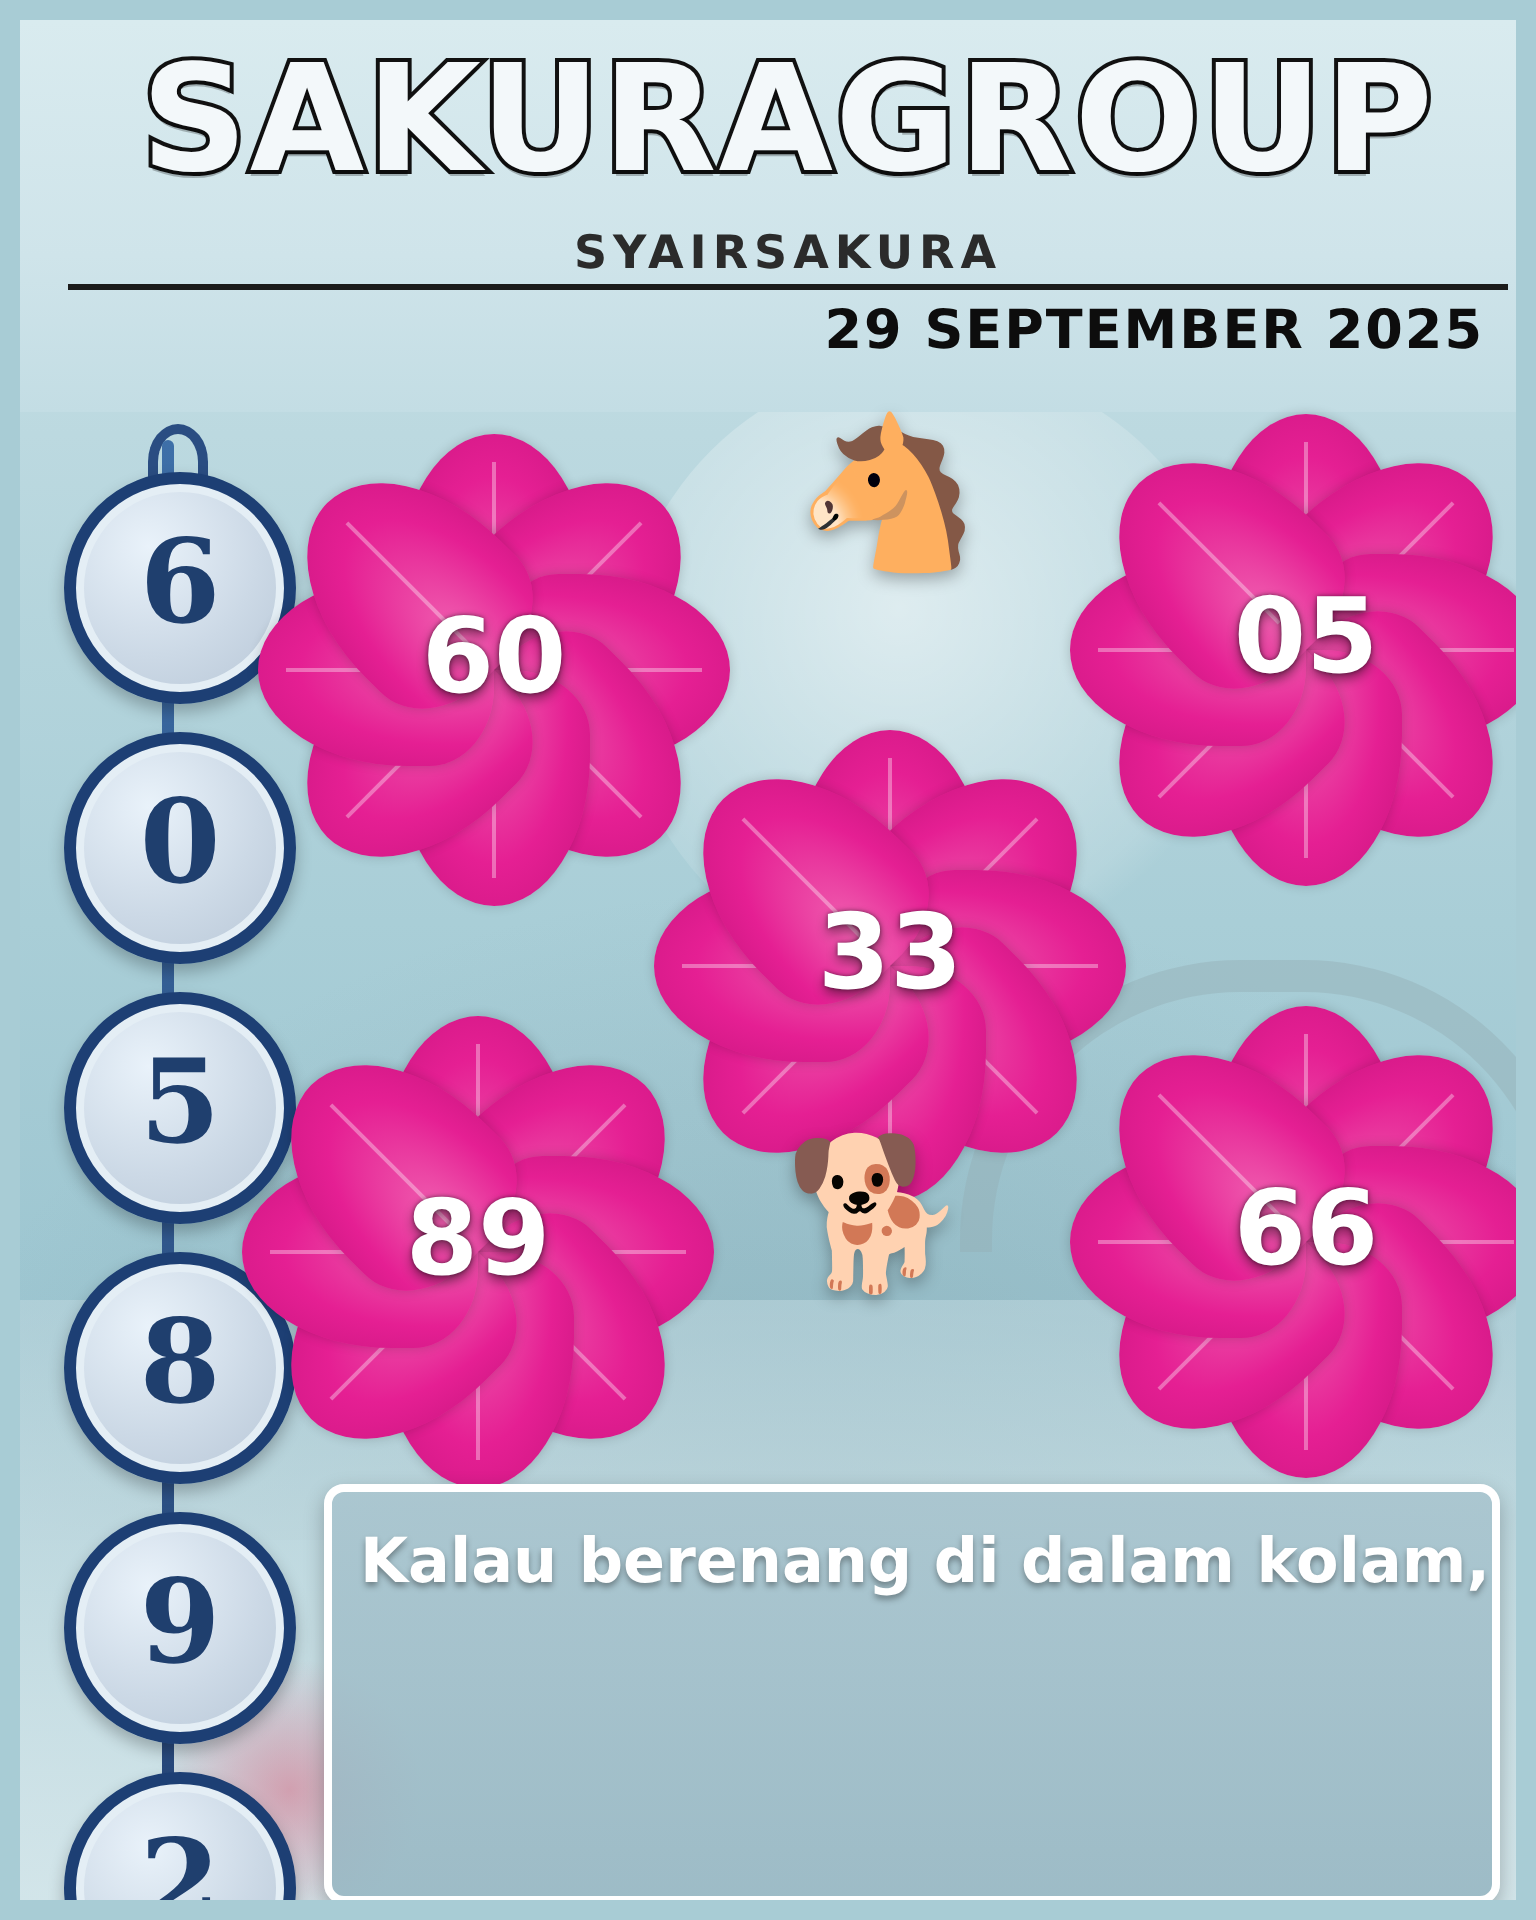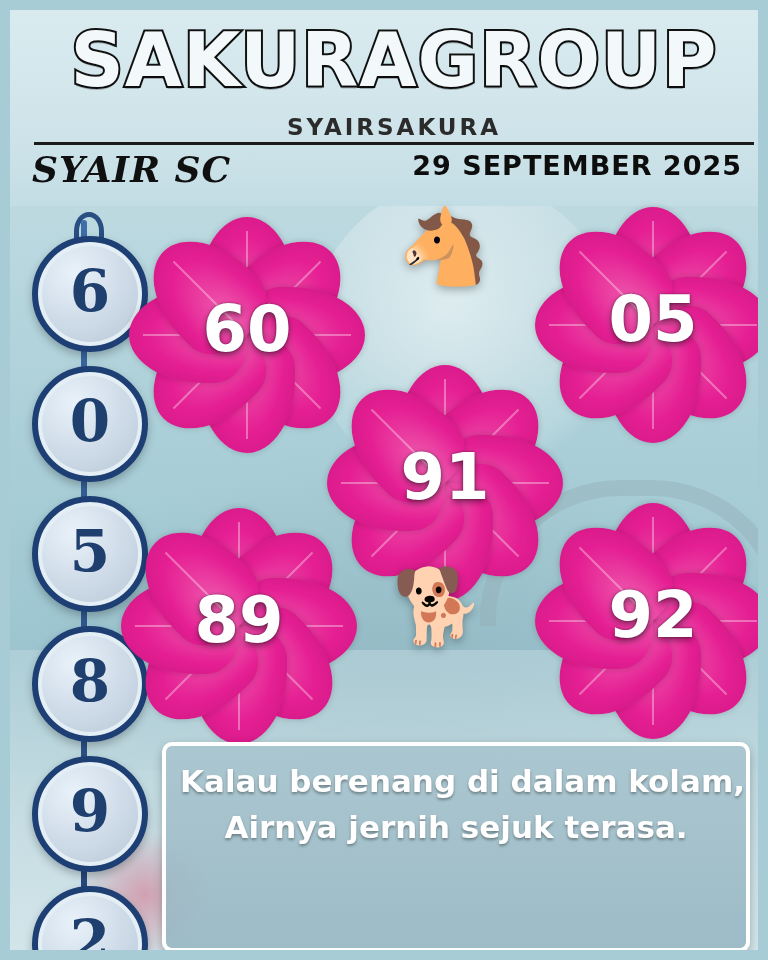--- a/index.html
+++ b/index.html
@@ -181,21 +181,21 @@
     background: rgba(255,255,255,.35);
   }
   .flower-num {
     position: absolute;
     left: 0; top: 0; width: 230px; height: 230px;
     display: flex;
     align-items: center;
     justify-content: center;
     font-family: "DejaVu Sans", sans-serif;
     font-weight: bold;
-    font-size: 64px;
+    font-size: 52px;
     color: #ffffff;
     text-shadow: 0 3px 6px rgba(0,0,0,.45), 0 0 2px rgba(0,0,0,.5);
   }
 
   
   .mascot {
     position: absolute;
     font-size: 74px;
     line-height: 1;
     filter: drop-shadow(0 3px 4px rgba(0,0,0,.3));
@@ -233,21 +233,20 @@
   <div class="bg-hill"></div>
   <div class="bg-bridge"></div>
   <div class="bg-branch"></div>
   <div class="bg-water"></div>
   <div class="bg-red-leaf"></div>
 
   <div class="header">
     <div class="brand">SAKURAGROUP</div>
     <div class="brand-sub">SYAIRSAKURA</div>
     <div class="rule"></div>
-    <div class="syair-sc">SYAIR SC</div>
     <div class="date">29 SEPTEMBER 2025</div>
   </div>
 
   <div class="digit-column">
     <div class="chain-hook"></div>
     <div class="chain-line"></div>
     <div class="digit" style="top:16px">
         <span>6</span>
       </div>
     <div class="digit" style="top:146px">
@@ -293,21 +292,21 @@
 
   <div class="flower" style="left:320px; top:352px;">
     <div class="petal" style="transform:rotate(0deg)"></div>
     <div class="petal" style="transform:rotate(45deg)"></div>
     <div class="petal" style="transform:rotate(90deg)"></div>
     <div class="petal" style="transform:rotate(135deg)"></div>
     <div class="petal" style="transform:rotate(180deg)"></div>
     <div class="petal" style="transform:rotate(225deg)"></div>
     <div class="petal" style="transform:rotate(270deg)"></div>
     <div class="petal" style="transform:rotate(315deg)"></div>
-    <div class="flower-num">91</div>
+    <div class="flower-num">33</div>
   </div>
 
   <div class="flower" style="left:114px; top:495px;">
     <div class="petal" style="transform:rotate(0deg)"></div>
     <div class="petal" style="transform:rotate(45deg)"></div>
     <div class="petal" style="transform:rotate(90deg)"></div>
     <div class="petal" style="transform:rotate(135deg)"></div>
     <div class="petal" style="transform:rotate(180deg)"></div>
     <div class="petal" style="transform:rotate(225deg)"></div>
     <div class="petal" style="transform:rotate(270deg)"></div>
@@ -317,24 +316,23 @@
 
   <div class="flower" style="left:528px; top:490px;">
     <div class="petal" style="transform:rotate(0deg)"></div>
     <div class="petal" style="transform:rotate(45deg)"></div>
     <div class="petal" style="transform:rotate(90deg)"></div>
     <div class="petal" style="transform:rotate(135deg)"></div>
     <div class="petal" style="transform:rotate(180deg)"></div>
     <div class="petal" style="transform:rotate(225deg)"></div>
     <div class="petal" style="transform:rotate(270deg)"></div>
     <div class="petal" style="transform:rotate(315deg)"></div>
-    <div class="flower-num">92</div>
+    <div class="flower-num">66</div>
   </div>
 
   <div class="mascot" style="left:388px; top:200px;">🐴</div>
   <div class="mascot" style="left:382px; top:560px;">🐕</div>
 
   <div class="verse">
     <div class="verse-line">Kalau berenang di dalam kolam,</div>
-    <div class="verse-line">Airnya jernih sejuk terasa.</div>
   </div>
 
 </div>
 
 </body></html>

